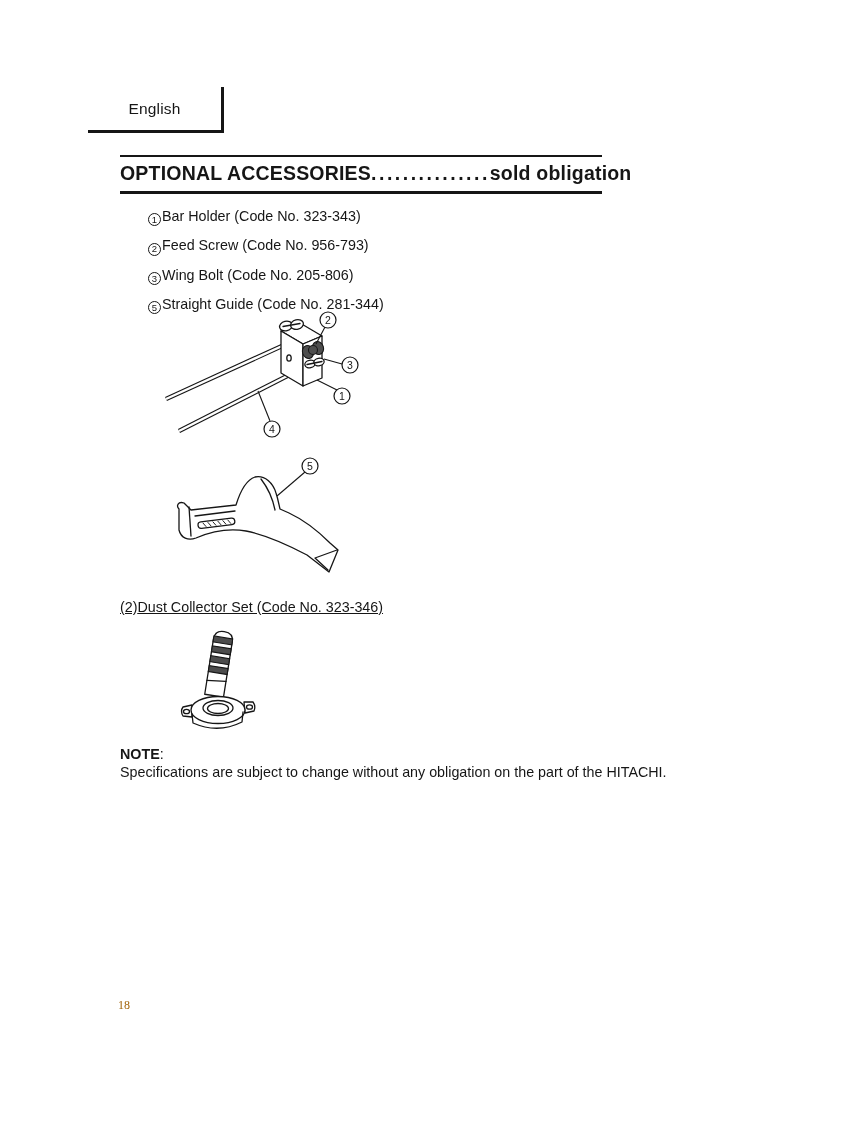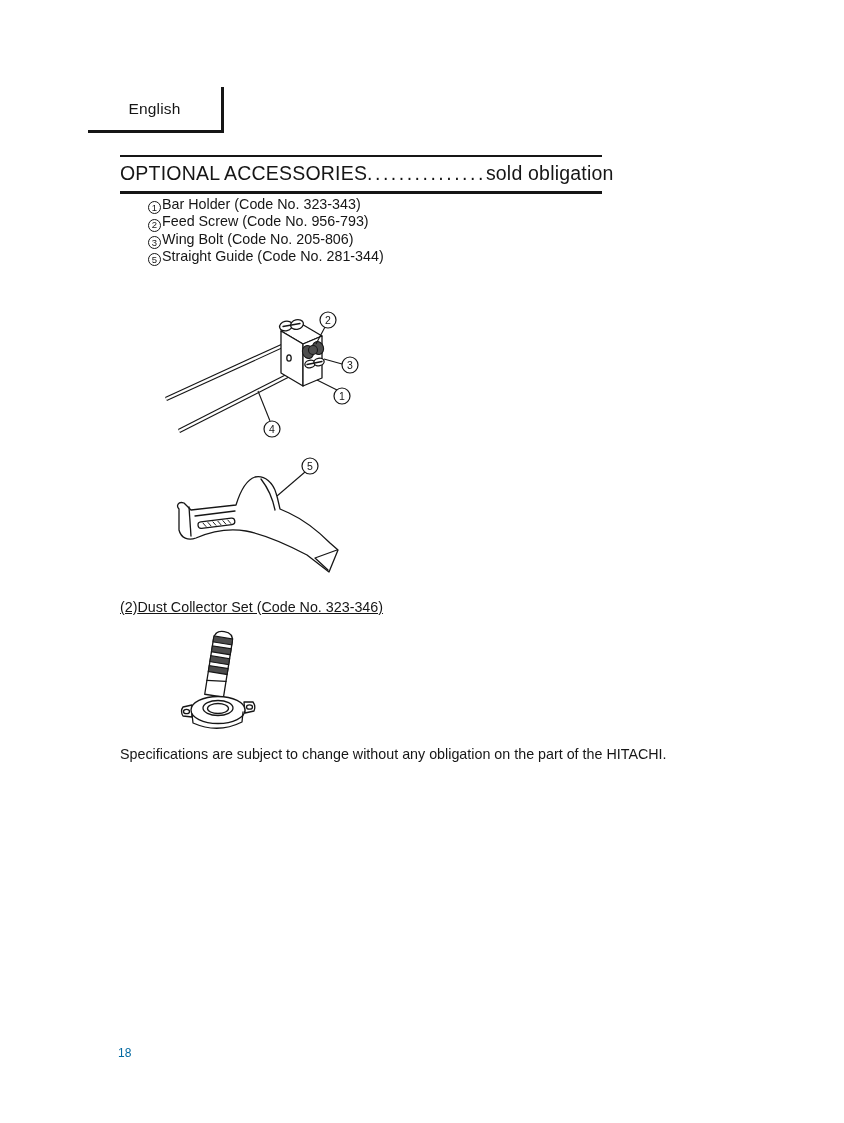--- a/index.html
+++ b/index.html
@@ -24,50 +24,50 @@
   }
   
   .title-bar {
     position: absolute; left: 120px; top: 155px; width: 482px;
     border-top: 2px solid #161616;
     border-bottom: 3px solid #161616;
     padding: 5px 0 6px 0;
   }
   .title-line {
     display: flex; justify-content: space-between; align-items: flex-start;
-    font-weight: normal; font-size: 19.5px; white-space: nowrap; letter-spacing: .2px;
+    font-weight: bold; font-size: 19.5px; white-space: nowrap; letter-spacing: .2px;
   }
   .title-dots { letter-spacing: 2.5px; }
   
   .list {
     position: absolute; left: 120px; top: 196px;
     font-size: 14.3px; line-height: 17.4px;
   }
   .row { white-space: nowrap; }
   .row .inum { display: inline-block; width: 28px; }
-  .sub { margin-left: 28px; }
+  .sub { margin-left: 28px; margin-top: 12px; }
   .cnum {
     display: inline-flex; align-items: center; justify-content: center;
     width: 13px; height: 13px;
     border: 1px solid #161616; border-radius: 50%;
     font-size: 9.5px; line-height: 1;
     margin-right: 1px; position: relative; top: 2px;
   }
   .sec2 {
     position: absolute; left: 120px; top: 599px;
     font-size: 14.3px; line-height: 17.4px; white-space: nowrap; text-decoration: underline;
   }
   .note {
     position: absolute; left: 120px; top: 746px; width: 640px;
     font-size: 14.3px; line-height: 17.6px;
   }
   .note .lbl { font-weight: bold; }
   .pageno {
-    position: absolute; left: 118px; top: 1046px;
-    font-size: 12px; color: #0369a1;
+    position: absolute; left: 118px; top: 998px;
+    font-size: 12px; color: #a16207; font-family: Liberation Serif, serif;
   }
   
   .fig { position: absolute; }
   .ln  { fill: none; stroke: #161616; stroke-width: 1.3; stroke-linecap: round; stroke-linejoin: round; }
   .fw  { fill: #ffffff; stroke: #161616; stroke-width: 1.3; stroke-linejoin: round; }
   .fd  { fill: #4d4d4d; stroke: #161616; stroke-width: 1.1; }
   .rodo { fill:none; stroke:#161616; stroke-width:4.6; }
   .rodi { fill:none; stroke:#ffffff; stroke-width:2.4; }
   .ld line { stroke:#161616; stroke-width:1.1; }
   .callout circle { fill:#fff; stroke:#161616; stroke-width:1.2; }
@@ -211,18 +211,19 @@
       <ellipse class="fw" cx="42" cy="82" rx="27" ry="13.5"></ellipse>
       <ellipse class="ln" cx="42" cy="80" rx="15" ry="7.5"></ellipse>
       <ellipse class="ln" cx="42" cy="80.5" rx="10.5" ry="5"></ellipse>
       <ellipse class="ln" cx="10.5" cy="83.5" rx="3" ry="2.2"></ellipse>
       <ellipse class="ln" cx="73.5" cy="79" rx="3" ry="2.2"></ellipse>
       <path class="ln" d="M16,86 L17,95 Q42,106 66,94 L67,84"></path>
     </g>
   </svg>
 
   <div class="note">
+    <div><span class="lbl">NOTE</span><span>:</span></div>
     <div>Specifications are subject to change without any obligation on the part of the HITACHI.</div>
   </div>
 
   <div class="pageno">18</div>
 
 </div>
 
 </body></html>

